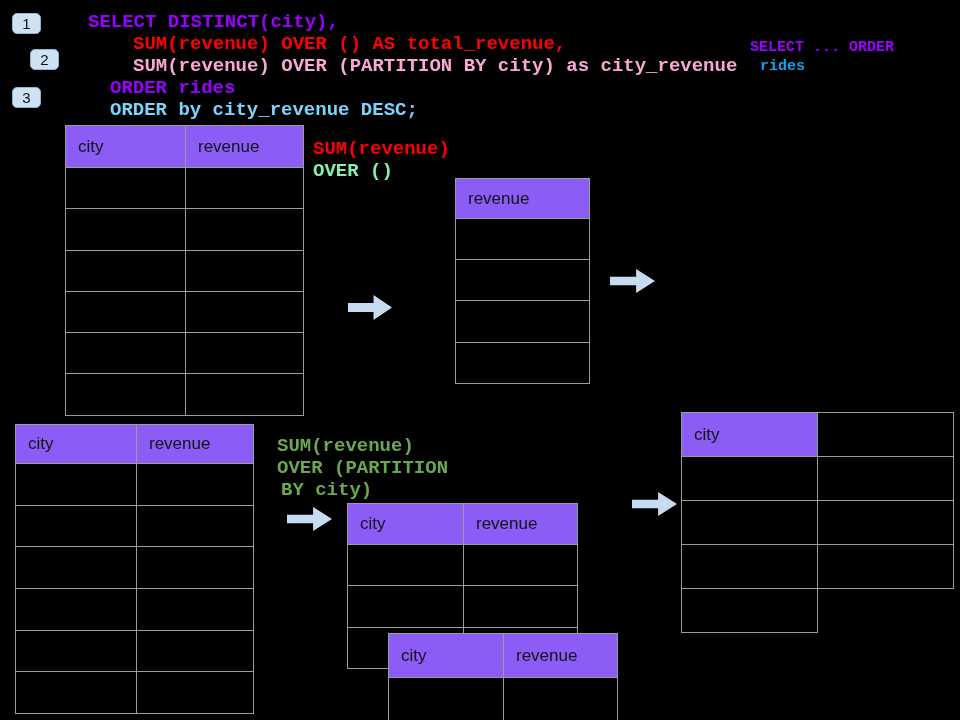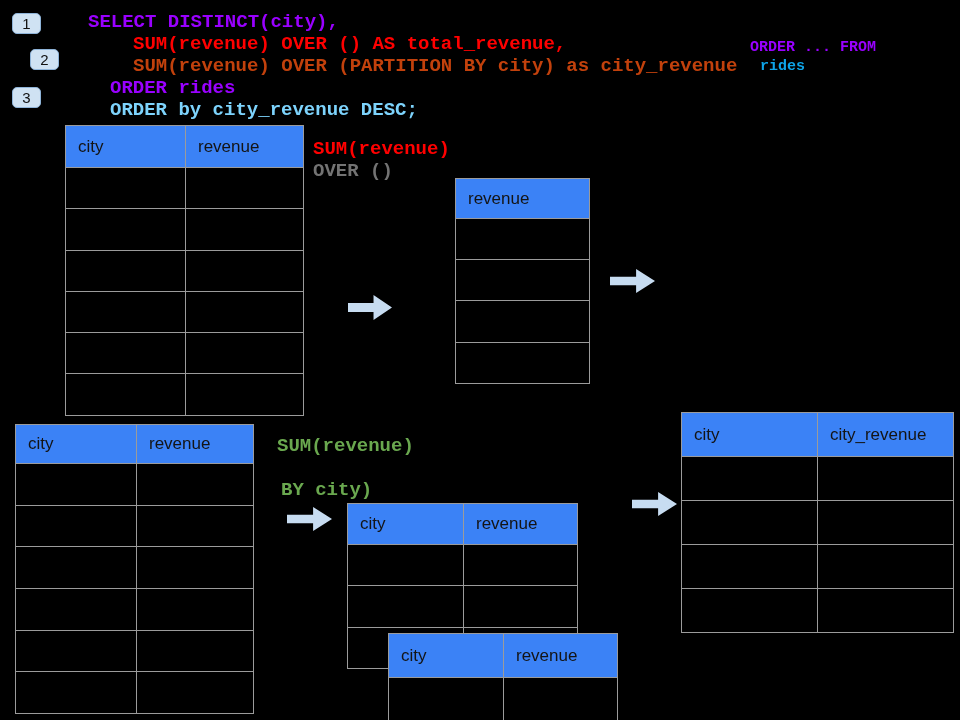--- a/index.html
+++ b/index.html
@@ -30,52 +30,53 @@
   
   .tbl{
     position:absolute;display:grid;border-left:1px solid #9B9B9B;border-top:1px solid #9B9B9B;
     box-sizing:content-box;
   }
   .tbl .cell{
     border-right:1px solid #9B9B9B;border-bottom:1px solid #9B9B9B;box-sizing:border-box;
     background:#000;
   }
   .tbl .hcell{
-    background:#3b82f6;color:#141414;font-size:17px;display:flex;align-items:center;
+    background:#8b5cf6;color:#141414;font-size:17px;display:flex;align-items:center;
     padding-left:12px;
   }
 </style>
 </head>
 <body>
 
 <div id="canvas">
 
   <div class="badge" style="left:12px;top:13px;">
       <span>1</span>
     </div>
   <div class="badge" style="left:30px;top:49px;">
       <span>2</span>
     </div>
   <div class="badge" style="left:12px;top:87px;">
       <span>3</span>
     </div>
 
   <div class="code" style="left: 88px; top: 11px; color: rgb(153, 0, 255);">SELECT DISTINCT(city),</div>
   <div class="code" style="left: 133px; top: 33px; color: rgb(255, 0, 0);">SUM(revenue) OVER () AS total_revenue,</div>
-  <div class="code" style="left: 133px; top: 55px; color: #c2410c;">SUM(revenue) OVER (PARTITION BY city) as city_revenue</div>
+  <div class="code" style="left: 133px; top: 55px; color: #f9a8d4;">SUM(revenue) OVER (PARTITION BY city) as city_revenue</div>
   <div class="code" style="left: 110px; top: 77px; color: rgb(153, 0, 255);">ORDER rides</div>
   <div class="code" style="left: 110px; top: 99px; color: #7dd3fc;">ORDER by city_revenue DESC;</div>
 
-  <div class="code-sm" style="left: 750px; top: 38px; color: rgb(153, 0, 255);">ORDER ... FROM</div>
+  <div class="code-sm" style="left: 750px; top: 38px; color: rgb(153, 0, 255);">SELECT ... ORDER</div>
   <div class="code-sm" style="left: 760px; top: 57px; color: #0ea5e9;">rides</div>
 
   <div class="code" style="left: 313px; top: 138px; color: rgb(255, 0, 0);">SUM(revenue)</div>
-  <div class="code" style="left: 313px; top: 160px; color: #737373; text-align: right;">OVER ()</div>
+  <div class="code" style="left: 313px; top: 160px; color: #86efac; text-align: right;">OVER ()</div>
 
   <div class="code" style="left: 277px; top: 435px; color: rgb(106, 168, 79);">SUM(revenue)</div>
+  <div class="code" style="left: 277px; top: 457px; color: rgb(106, 168, 79);">OVER (PARTITION</div>
   <div class="code" style="left: 281px; top: 479px; color: rgb(106, 168, 79);">BY city)</div>
 
   <div class="arrow" style="left:348px;top:295px;width:44px;height:25px;"></div>
   <div class="arrow" style="left:610px;top:269px;width:45px;height:24px;"></div>
   <div class="arrow" style="left:287px;top:507px;width:45px;height:24px;"></div>
   <div class="arrow" style="left:632px;top:492px;width:45px;height:24px;"></div>
 
   <div class="tbl" style="left:65px;top:125px;grid-template-columns:120px 118px;grid-template-rows:42px repeat(6,41.3px);">
     <div class="cell hcell">city</div>
     <div class="cell hcell">revenue</div>
@@ -131,21 +132,20 @@
 
   <div class="tbl" style="left:388px;top:633px;grid-template-columns:115px 114px;grid-template-rows:44px 43px;z-index:5;">
     <div class="cell hcell">city</div>
     <div class="cell hcell">revenue</div>
     <div class="cell"></div>
       <div class="cell"></div>
   </div>
 
   <div class="tbl" style="left:681px;top:412px;grid-template-columns:136px 136px;grid-template-rows:44px repeat(4,44px);">
     <div class="cell hcell">city</div>
-    <div class="cell hcell">city_revenue</div>
     <div class="cell"></div>
       <div class="cell"></div>
     <div class="cell"></div>
       <div class="cell"></div>
     <div class="cell"></div>
       <div class="cell"></div>
     <div class="cell"></div>
       <div class="cell"></div>
   </div>
 

